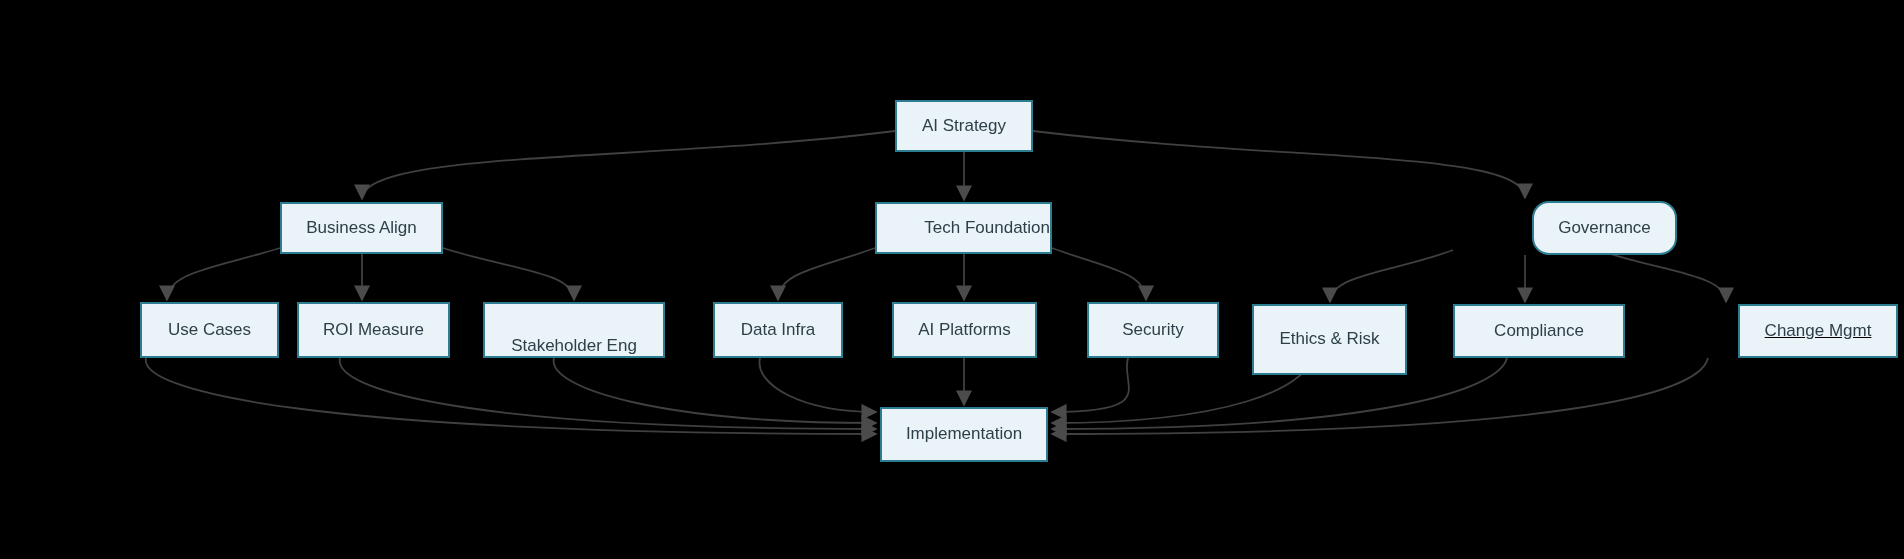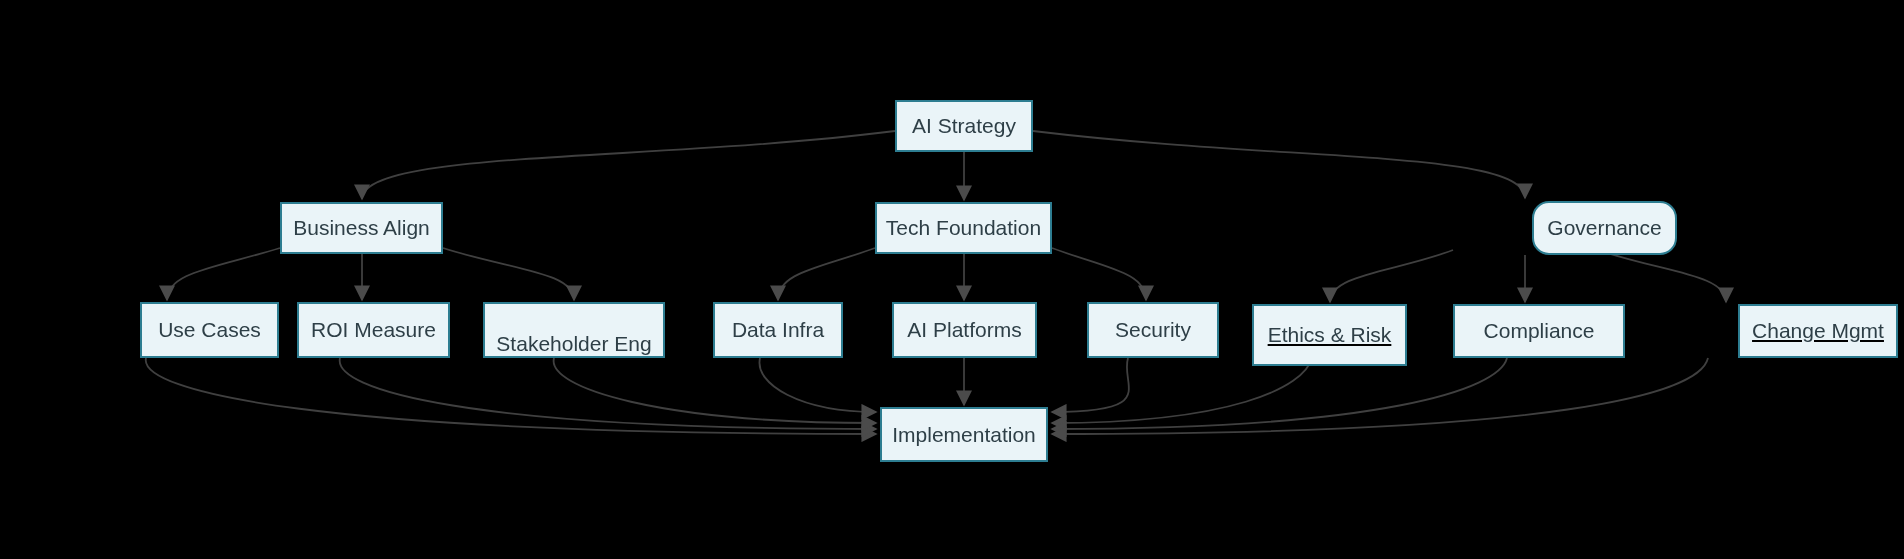--- a/index.html
+++ b/index.html
@@ -33,21 +33,21 @@
     position: absolute;
     box-sizing: border-box;
     background: #eaf4f8;
     border: 2px solid #2d7d91;
     display: flex;
     align-items: center;
     justify-content: center;
   }
   .node .label {
     color: #2e3f47;
-    font-size: 21px;
+    font-size: 17px;
     line-height: 1.2;
     white-space: nowrap;
   }
   .edge {
     fill: none;
     stroke: #404040;
     stroke-width: 1.8px;
   }
 </style>
 </head>
@@ -84,21 +84,21 @@
         <path class="edge" d="M 1708,358 C 1700,394 1560,434 1052,434" marker-end="url(#arrowhead)"></path>
       </g>
   </svg>
   <div id="node-layer">
       <div class="node" style="left: 895px; top: 100px; width: 138px; height: 52px;">
         <span class="label">AI Strategy</span>
       </div>
       <div class="node" style="left: 280px; top: 202px; width: 163px; height: 52px;">
         <span class="label">Business Align</span>
       </div>
-      <div class="node" style="left: 875px; top: 202px; width: 177px; height: 52px;">
+      <div class="node" style="left: 875px; top: 202px; width: 177px; height: 52px; justify-content: flex-end;">
         <span class="label">Tech Foundation</span>
       </div>
       <div class="node" style="left: 1532px; top: 201px; width: 145px; height: 54px; border-radius: 17px;">
         <span class="label">Governance</span>
       </div>
       <div class="node" style="left: 98px; top: 302px; width: 139px; height: 56px; margin-left: 42px;">
         <span class="label">Use Cases</span>
       </div>
       <div class="node" style="left: 285px; top: 302px; width: 153px; height: 56px; margin-left: 12px;">
         <span class="label">ROI Measure</span>
@@ -108,21 +108,21 @@
       </div>
       <div class="node" style="left: 713px; top: 302px; width: 130px; height: 56px;">
         <span class="label">Data Infra</span>
       </div>
       <div class="node" style="left: 892px; top: 302px; width: 145px; height: 56px;">
         <span class="label">AI Platforms</span>
       </div>
       <div class="node" style="left: 1087px; top: 302px; width: 132px; height: 56px;">
         <span class="label">Security</span>
       </div>
-      <div class="node" style="left: 1252px; top: 304px; width: 155px; height: 62px; text-decoration: underline;">
+      <div class="node" style="left: 1252px; top: 304px; width: 155px; height: 71px;">
         <span class="label">Ethics &amp; Risk</span>
       </div>
       <div class="node" style="left: 1453px; top: 304px; width: 172px; height: 54px;">
         <span class="label">Compliance</span>
       </div>
       <div class="node" style="left: 1738px; top: 304px; width: 160px; height: 54px; text-decoration: underline;">
         <span class="label">Change Mgmt</span>
       </div>
       <div class="node" style="left: 880px; top: 407px; width: 168px; height: 55px;">
         <span class="label">Implementation</span>

